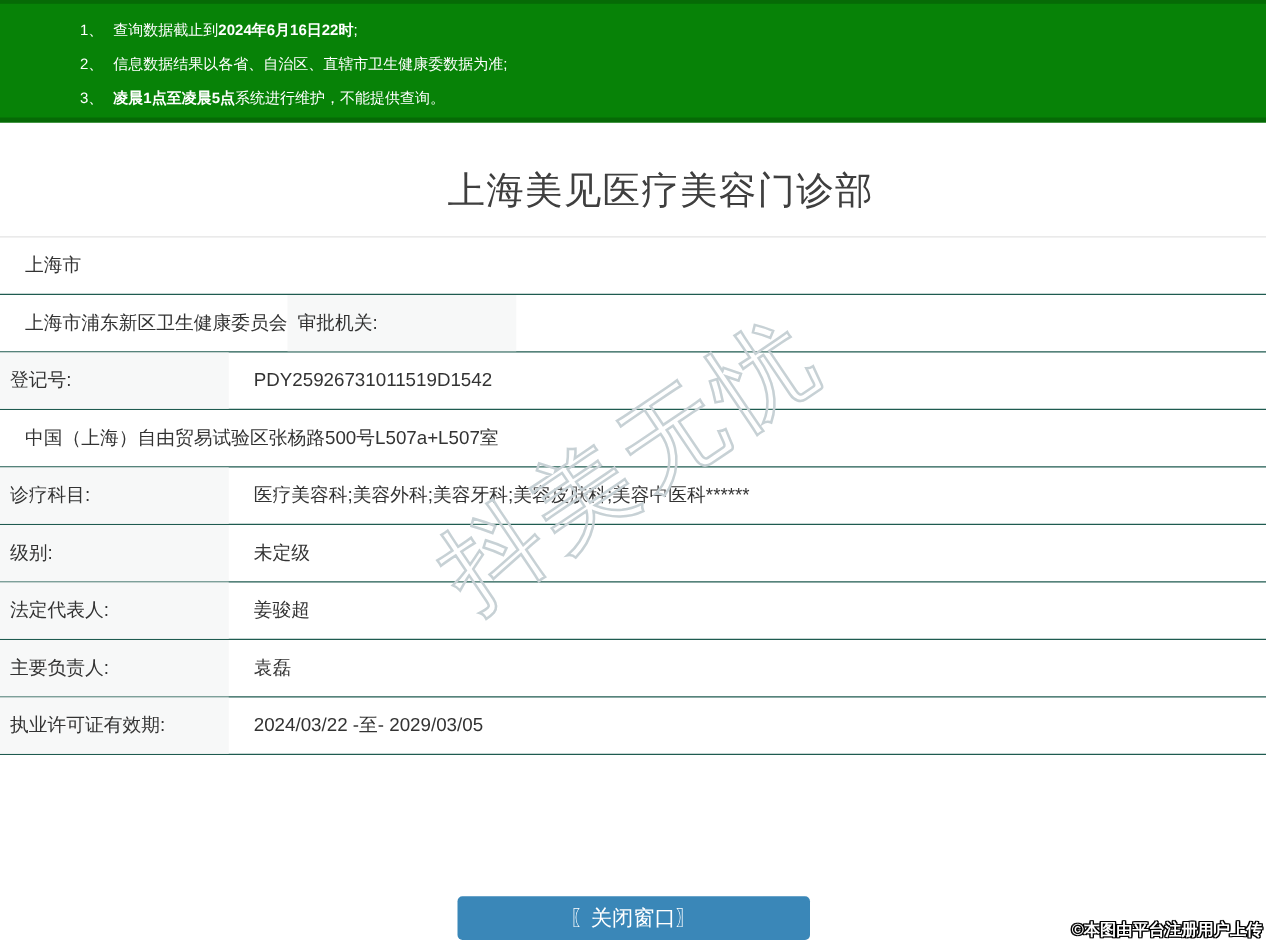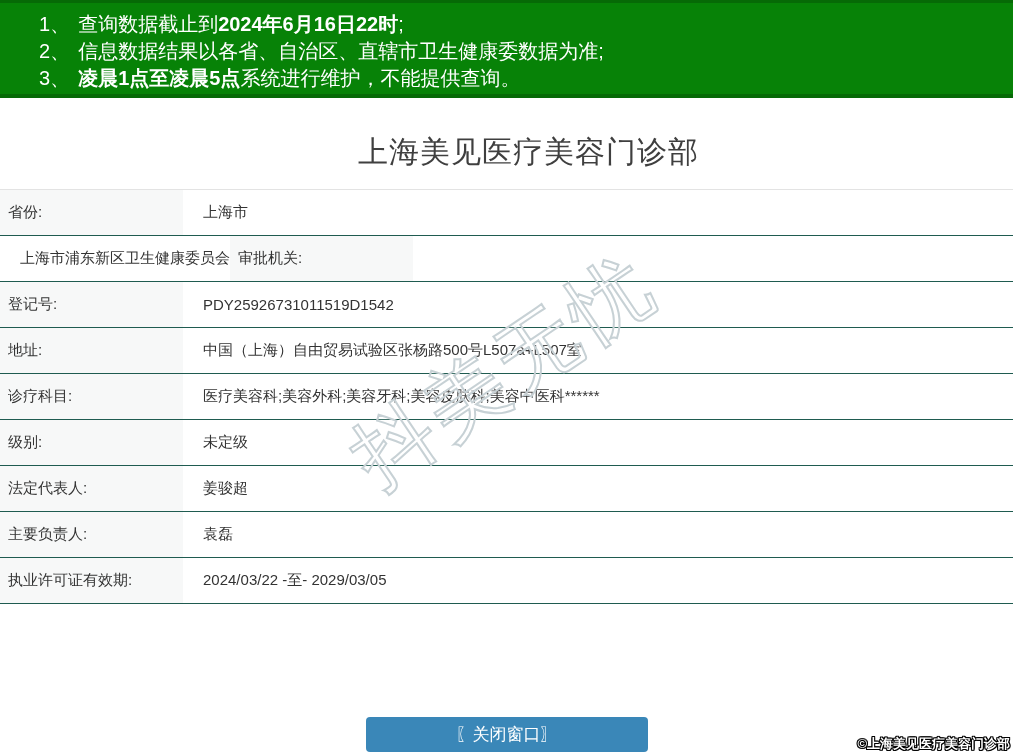--- a/index.html
+++ b/index.html
@@ -7,23 +7,23 @@
     width:1013px;height:755px;position:relative;overflow:hidden;
     background:#ffffff;color:#333333;
     font-family:"Liberation Sans","DejaVu Sans",sans-serif;
   }
   
   .banner{
     background:var(--banner-bg,#078207);
     border-top:3px solid var(--banner-edge,#066a06);
     border-bottom:4px solid var(--banner-edge,#066a06);
     box-sizing:border-box;height:98px;
-    padding:8px 10px 6px 39px;
+    padding:8px 10px 6px 64px;
     color:var(--banner-text,#ffffff);
-    font-size:20px;
+    font-size:12px;
   }
   .banner .line{line-height:27px;white-space:nowrap;}
   .banner .num{margin-right:8px;}
   .banner b{font-weight:bold;}
   
   .page-title{
     margin:34px 0 0 0;text-align:center;
     font-size:30px;font-weight:400;color:var(--title-color,#3f3f3f);
     letter-spacing:1px;
     padding-left:44px;
@@ -74,33 +74,31 @@
 <div class="banner">
     <div class="line"><span class="num">1、</span><span>查询数据截止到</span><b>2024年6月16日22时</b><span>;</span></div>
     <div class="line"><span class="num">2、</span><span>信息数据结果以各省、自治区、直辖市卫生健康委数据为准;</span></div>
     <div class="line"><span class="num">3、</span><b>凌晨1点至凌晨5点</b><span>系统进行维护，不能提供查询。</span></div>
   </div>
 
 <h1 class="page-title">上海美见医疗美容门诊部</h1>
 
 <div class="info-table">
     <div class="row">
-      <div class="cell label">省份:</div>
       <div class="cell value">上海市</div>
     </div>
     <div class="row">
       <div class="cell value">上海市浦东新区卫生健康委员会</div>
       <div class="cell label">审批机关:</div>
     </div>
     <div class="row">
       <div class="cell label">登记号:</div>
       <div class="cell value">PDY25926731011519D1542</div>
     </div>
     <div class="row">
-      <div class="cell label">地址:</div>
       <div class="cell value">中国（上海）自由贸易试验区张杨路500号L507a+L507室</div>
     </div>
     <div class="row">
       <div class="cell label">诊疗科目:</div>
       <div class="cell value">医疗美容科;美容外科;美容牙科;美容皮肤科;美容中医科******</div>
     </div>
     <div class="row">
       <div class="cell label">级别:</div>
       <div class="cell value">未定级</div>
     </div>
@@ -115,13 +113,13 @@
     <div class="row">
       <div class="cell label">执业许可证有效期:</div>
       <div class="cell value">2024/03/22 -至- 2029/03/05</div>
     </div>
   </div>
 
 <div class="watermark">抖美无忧</div>
 
 <button class="close-button">〖关闭窗口〗</button>
 
-<div class="credit">©上海美见医疗美容门诊部</div>
+<div class="credit">©本图由平台注册用户上传</div>
 
 </body></html>

